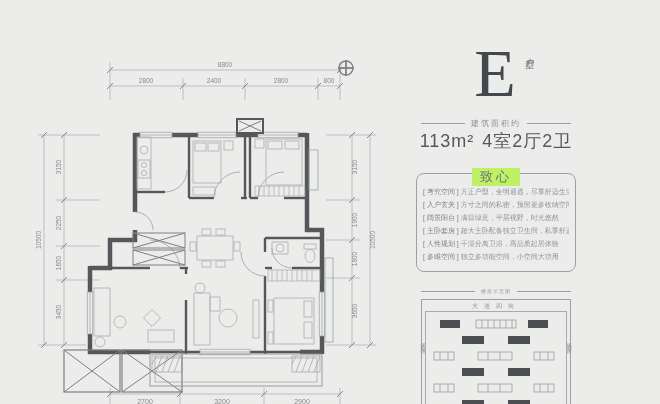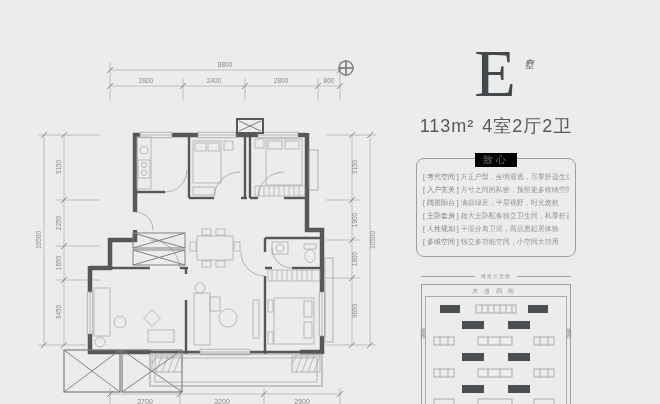--- a/index.html
+++ b/index.html
@@ -11,21 +11,21 @@
   .type-letter{font-family:"Liberation Serif","DejaVu Serif",serif;font-size:68px;line-height:74px;color:#43484d;}
   .type-vert{writing-mode:vertical-rl;font-size:9px;letter-spacing:3px;color:#6a6f73;margin:14px 0 0 7px;}
   .cap-row{display:flex;align-items:center;width:150px;margin:4px auto 0 auto;}
   .cap-row .ln{flex:1;border-top:1px solid #9aa0a4;height:0;}
   .cap-txt{font-size:8px;letter-spacing:2px;color:#898e92;padding:0 6px;white-space:nowrap;}
   .headline{font-size:18px;letter-spacing:1px;color:#54595e;white-space:nowrap;}
   .headline .sep{display:inline-block;width:8px;}
   .feature-card{position:relative;width:146px;margin:20px auto 0 auto;border:1px solid #9aa0a4;
                 border-radius:8px;padding:11px 6px 8px 6px;text-align:left;}
   .card-title{position:absolute;top:-6px;left:50%;transform:translateX(-50%);
-              background:#000000;padding:0 8px;font-size:10px;letter-spacing:3px;color:#6d7276;white-space:nowrap;}
+              background:#bef264;padding:0 8px;font-size:13px;letter-spacing:3px;color:#6d7276;white-space:nowrap;}
   .feat{font-size:7px;line-height:13px;color:#8f9498;white-space:nowrap;overflow:hidden;}
   .feat .fl{color:#7d8286;margin-right:2px;}
   .site-cap{margin-top:16px;}
   .site-cap .cap-txt{font-size:5px;letter-spacing:1px;color:#979c9f;}
   .siteplan{width:148px;height:120px;margin:5px auto 0 auto;border:1px solid #9aa0a4;position:relative;}
   .siteplan .inner{position:absolute;left:3px;top:11px;right:3px;bottom:-40px;border:1px solid #a7acaf;}
   .street-top{position:absolute;top:2px;left:0;right:0;text-align:center;
               font-size:6px;letter-spacing:6px;color:#8b9093;}
   .street-side{position:absolute;top:38px;writing-mode:vertical-rl;font-size:5px;
                letter-spacing:3px;color:#8b9093;}
@@ -285,20 +285,25 @@
   </g>
 </svg>
 
 <div class="right-col">
 
   <div class="type-head">
     <span class="type-letter">E</span>
     <span class="type-vert">户型</span>
   </div>
 
+  <div class="cap-row">
+    <span class="ln"></span>
+    <span class="cap-txt">建筑面积约</span>
+    <span class="ln"></span>
+  </div>
 
   <div class="headline">
     <span>113m²</span><span class="sep"></span><span>4室2厅2卫</span>
   </div>
 
   <div class="feature-card">
     <div class="card-title">致心</div>
     <div class="feat">
       <span class="fl">[ 考究空间 ]</span><span class="ft">方正户型，全明通透，尽享舒适生活</span>
     </div>

